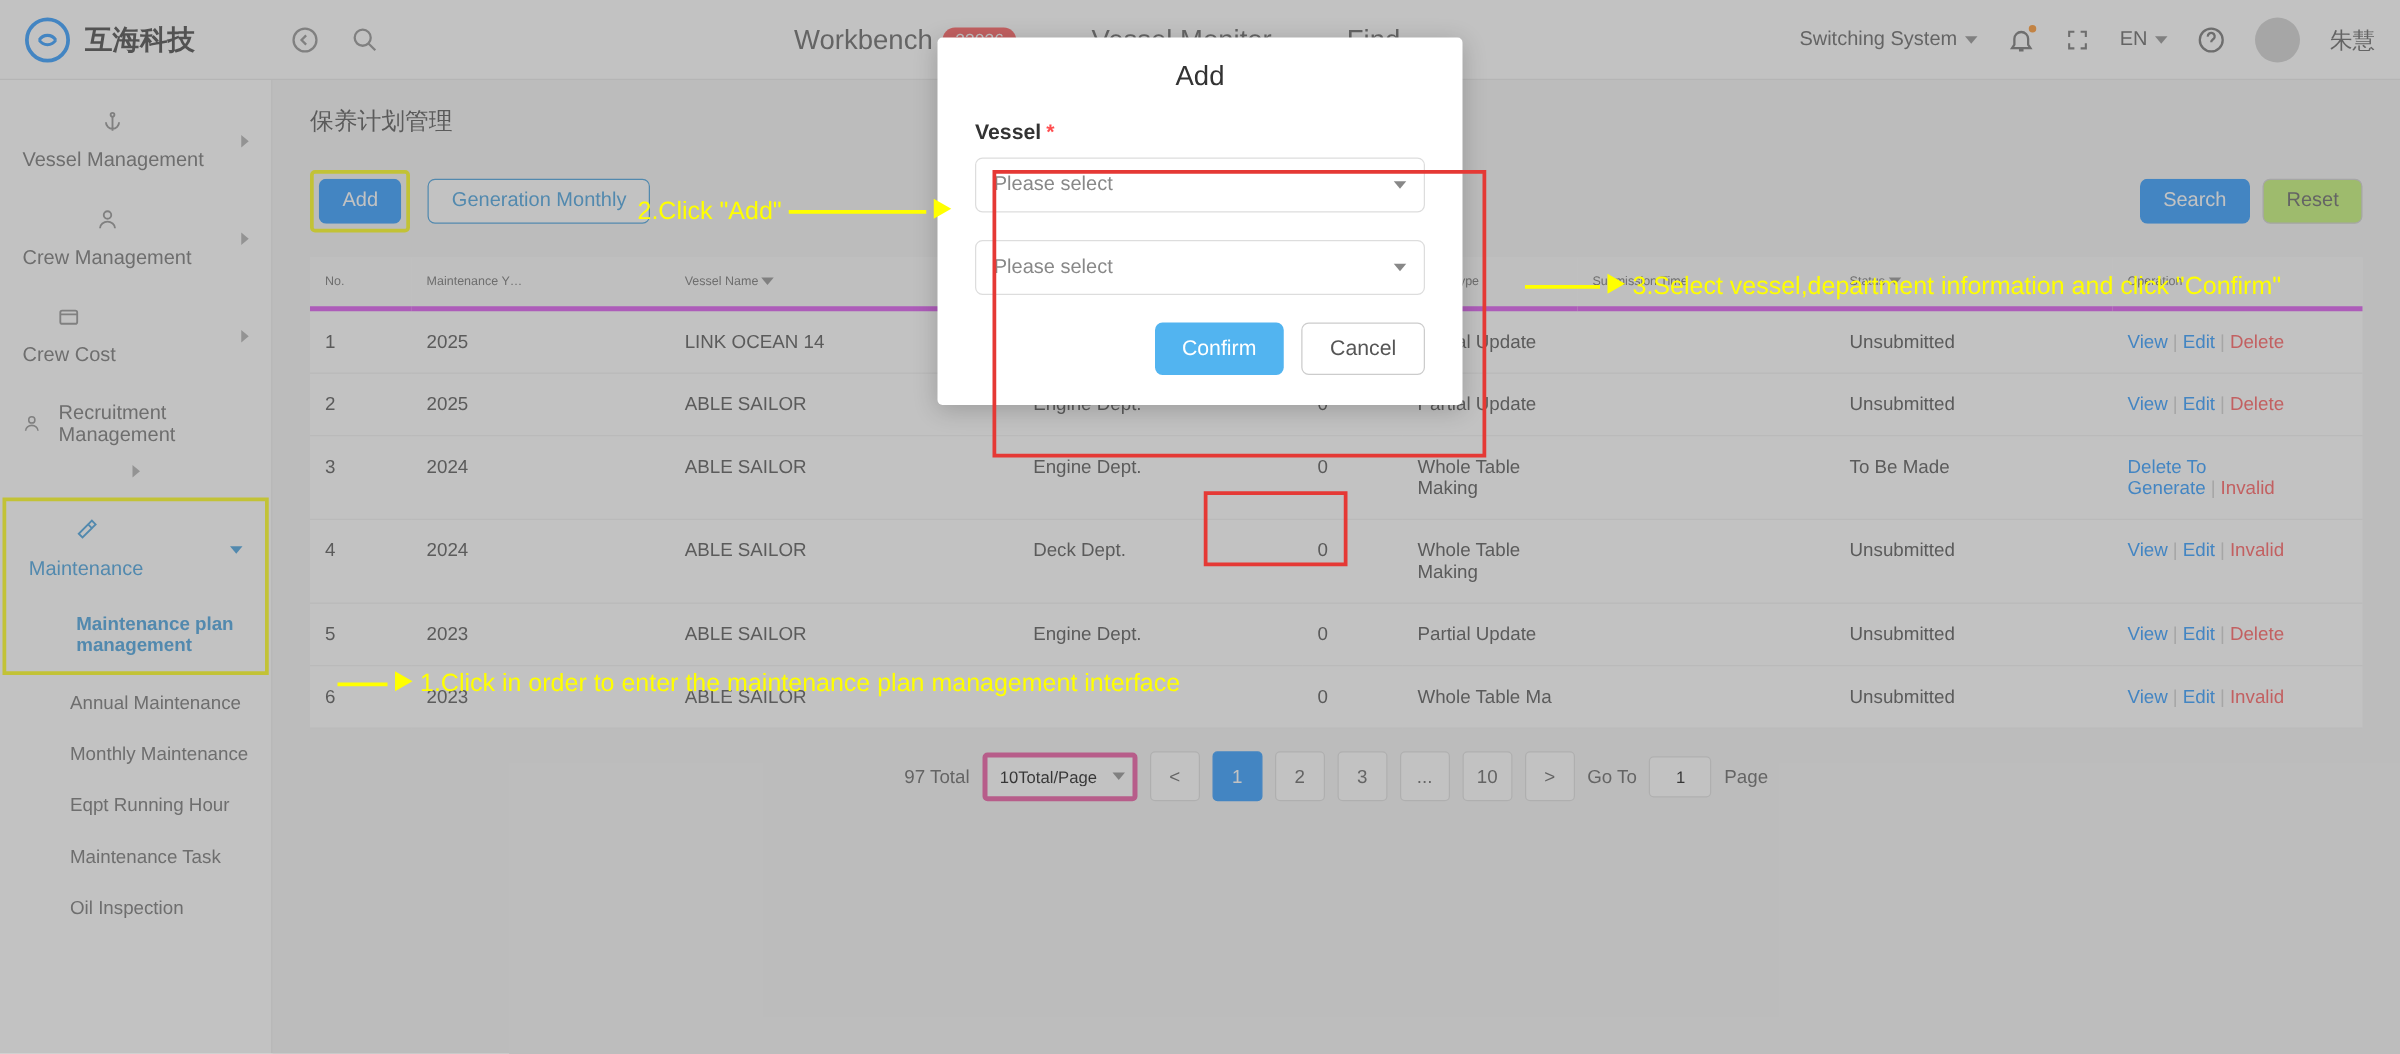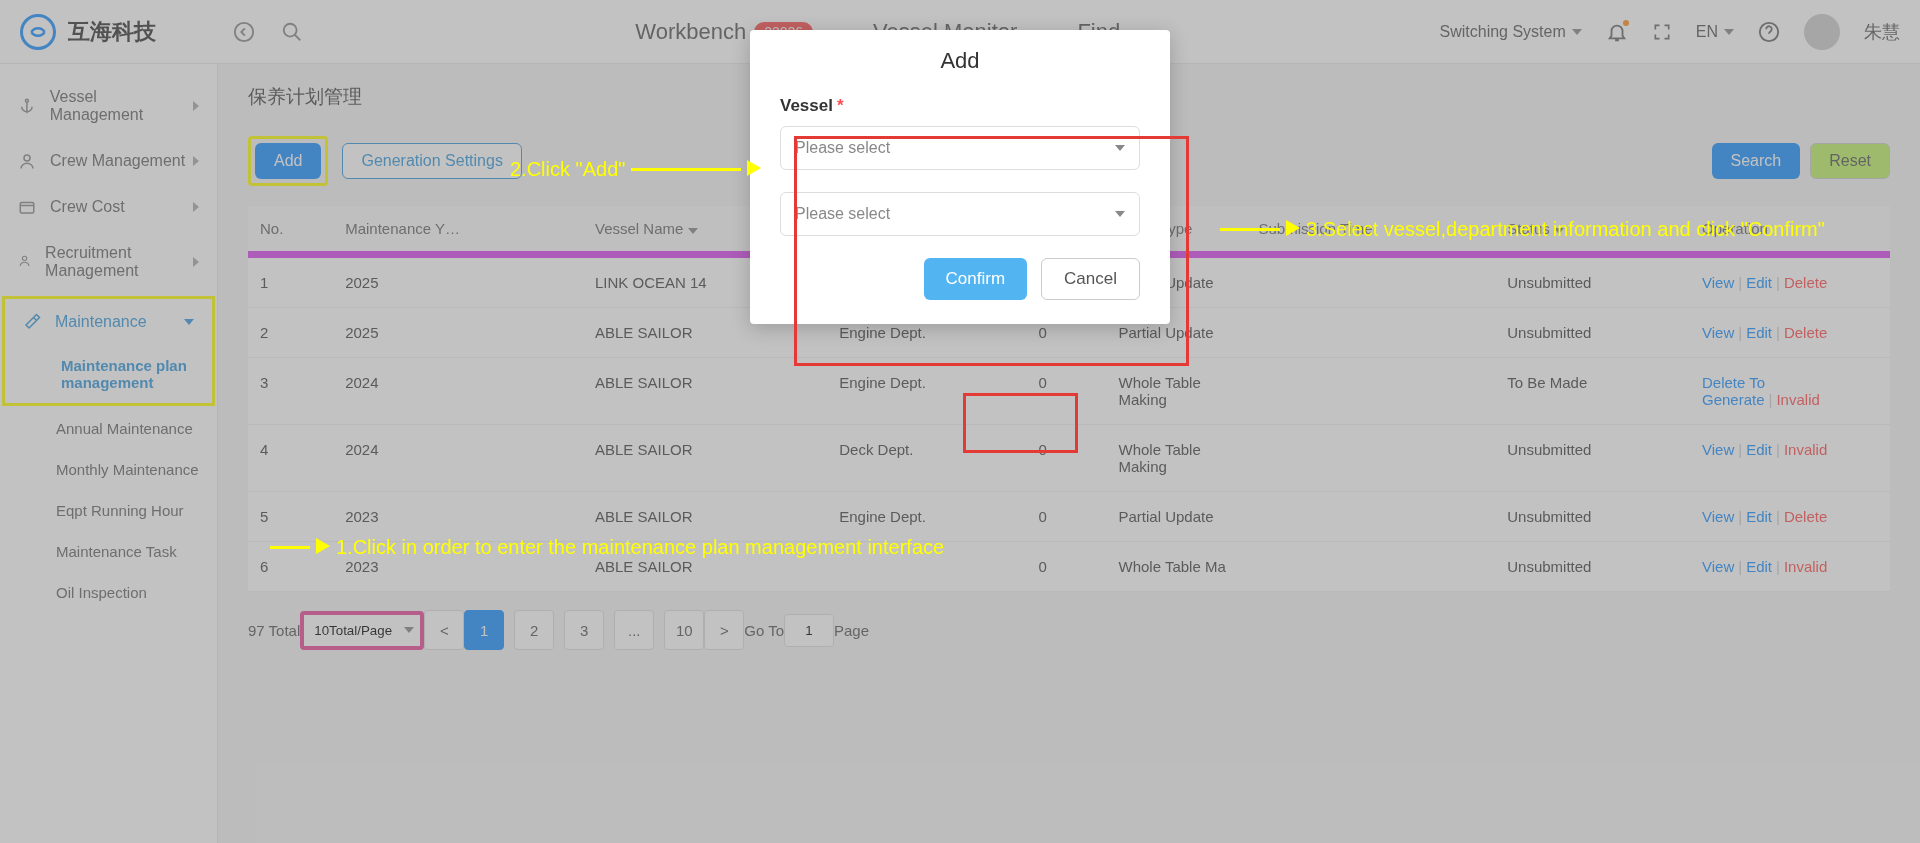--- a/index.html
+++ b/index.html
@@ -12,42 +12,42 @@
 .header-icon-btn { width: 32px; height: 32px; display: flex; align-items: center; justify-content: center; cursor: pointer; color: #666; margin: 0 8px; }
 .top-nav { flex: 1; display: flex; justify-content: center; gap: 60px; font-size: 22px; color: #555; }
 .top-nav-item { cursor: pointer; display: flex; align-items: center; gap: 8px; }
 .badge { background: #ff4d4f; color: #fff; padding: 2px 10px; border-radius: 12px; font-size: 14px; }
 .header-right { display: flex; align-items: center; gap: 24px; color: #555; font-size: 16px; }
 .header-right-item { display: flex; align-items: center; gap: 6px; cursor: pointer; }
 .avatar { width: 36px; height: 36px; border-radius: 50%; background: #ccc; }
 .body-wrap { flex: 1; display: flex; overflow: hidden; }
 .sidebar { width: 218px; background: #fff; border-right: 1px solid #e8e8e8; overflow-y: auto; padding-top: 10px; }
 .sidebar-item { display: flex; align-items: center; padding: 14px 18px; color: #666; cursor: pointer; font-size: 16px; justify-content: space-between; }
-.sidebar-item .label-wrap { display: flex; align-items: center; gap: 14px; }
+.sidebar-item .label-wrap { display: flex; align-items: center; gap: 14px; flex-direction: column; }
 .sidebar-item.active { color: #3498db; font-weight: normal; }
 .sidebar-sub { padding: 12px 18px 12px 56px; color: #666; cursor: pointer; font-size: 15px; }
 .sidebar-sub.active { color: #3498db; font-weight: bold; }
 .sidebar-highlight-box { border: 3px solid #ffff00; margin: 2px; }
 .main { flex: 1; padding: 20px 30px; overflow: hidden; position: relative; }
 .page-title { font-size: 19px; color: #444; margin-bottom: 26px; }
 .toolbar { display: flex; gap: 14px; margin-bottom: 20px; align-items: center; }
 .btn { padding: 8px 18px; border-radius: 6px; font-size: 16px; cursor: pointer; border: 1px solid transparent; }
 .btn-primary { background: #1890ff; color: #fff; }
 .btn-outline { background: #fff; color: #3498db; border: 1px solid #3498db; }
 .btn-outline-gray { background: #bef264; color: #555; border: 1px solid #ccc; }
 .btn-highlight-box { border: 3px solid #ffff00; padding: 4px; border-radius: 4px; }
 .toolbar-right { margin-left: auto; display: flex; gap: 10px; }
 .table-wrap { background: #fff; }
 .table { width: 100%; border-collapse: collapse; }
-.table th { text-align: left; padding: 14px 12px; background: #fafafa; font-weight: normal; color: #666; font-size: 15px; border-bottom: 7px solid #d946ef; }
+.table th { text-align: left; padding: 14px 12px; background: #fafafa; font-weight: normal; color: #666; font-size: 10px; border-bottom: 4px solid #d946ef; }
 .table td { padding: 16px 12px; border-bottom: 1px solid #f0f0f0; font-size: 15px; color: #444; vertical-align: top; }
 .op-link { color: #1890ff; cursor: pointer; }
 .op-sep { color: #ccc; margin: 0 4px; }
 .op-red { color: #ff4d4f; cursor: pointer; }
-.pagination { display: flex; align-items: center; justify-content: flex-start; margin-top: 18px; font-size: 15px; color: #555; }
+.pagination { display: flex; align-items: center; justify-content: center; gap: 10px; margin-top: 18px; font-size: 15px; color: #555; }
 .page-select { border: 4px solid #ec4899; padding: 8px 28px 8px 10px; border-radius: 4px; background: #fff; appearance: none; position: relative; }
 .page-btn { border: 1px solid #ddd; background: #fff; width: 40px; height: 40px; display: flex; align-items: center; justify-content: center; border-radius: 4px; cursor: pointer; }
 .page-btn.active { background: #1890ff; color: #fff; border-color: #1890ff; }
 .page-input { width: 50px; border: 1px solid #ddd; padding: 8px; border-radius: 4px; text-align: center; }
 .overlay { position: absolute; inset: 0; background: rgba(120,120,120,0.45); z-index: 50; }
 .modal { position: absolute; top: 30px; left: 50%; transform: translateX(-50%); width: 420px; background: #fff; border-radius: 4px; z-index: 100; padding: 18px 30px 24px; box-shadow: 0 4px 20px rgba(0,0,0,0.2); }
 .modal-title { text-align: center; font-size: 22px; color: #333; margin-bottom: 22px; }
 .form-group { margin-bottom: 22px; }
 .form-label { font-size: 17px; font-weight: bold; color: #333; margin-bottom: 10px; display: block; }
 .req { color: #ff4d4f; margin-left: 4px; }
@@ -198,21 +198,21 @@
       <div class="sidebar-sub"><span>Maintenance Task</span></div>
       <div class="sidebar-sub"><span>Oil Inspection</span></div>
     </div>
 
     <div class="main">
       <div class="page-title">保养计划管理</div>
       <div class="toolbar">
         <div class="btn-highlight-box">
           <button class="btn btn-primary">Add</button>
         </div>
-        <button class="btn btn-outline">Generation Settings</button>
+        <button class="btn btn-outline">Generation Monthly</button>
         <div class="toolbar-right">
           <button class="btn btn-primary">Search</button>
           <button class="btn btn-outline-gray">Reset</button>
         </div>
       </div>
 
       <div class="table-wrap">
         <table class="table">
           <thead>
             <tr>

